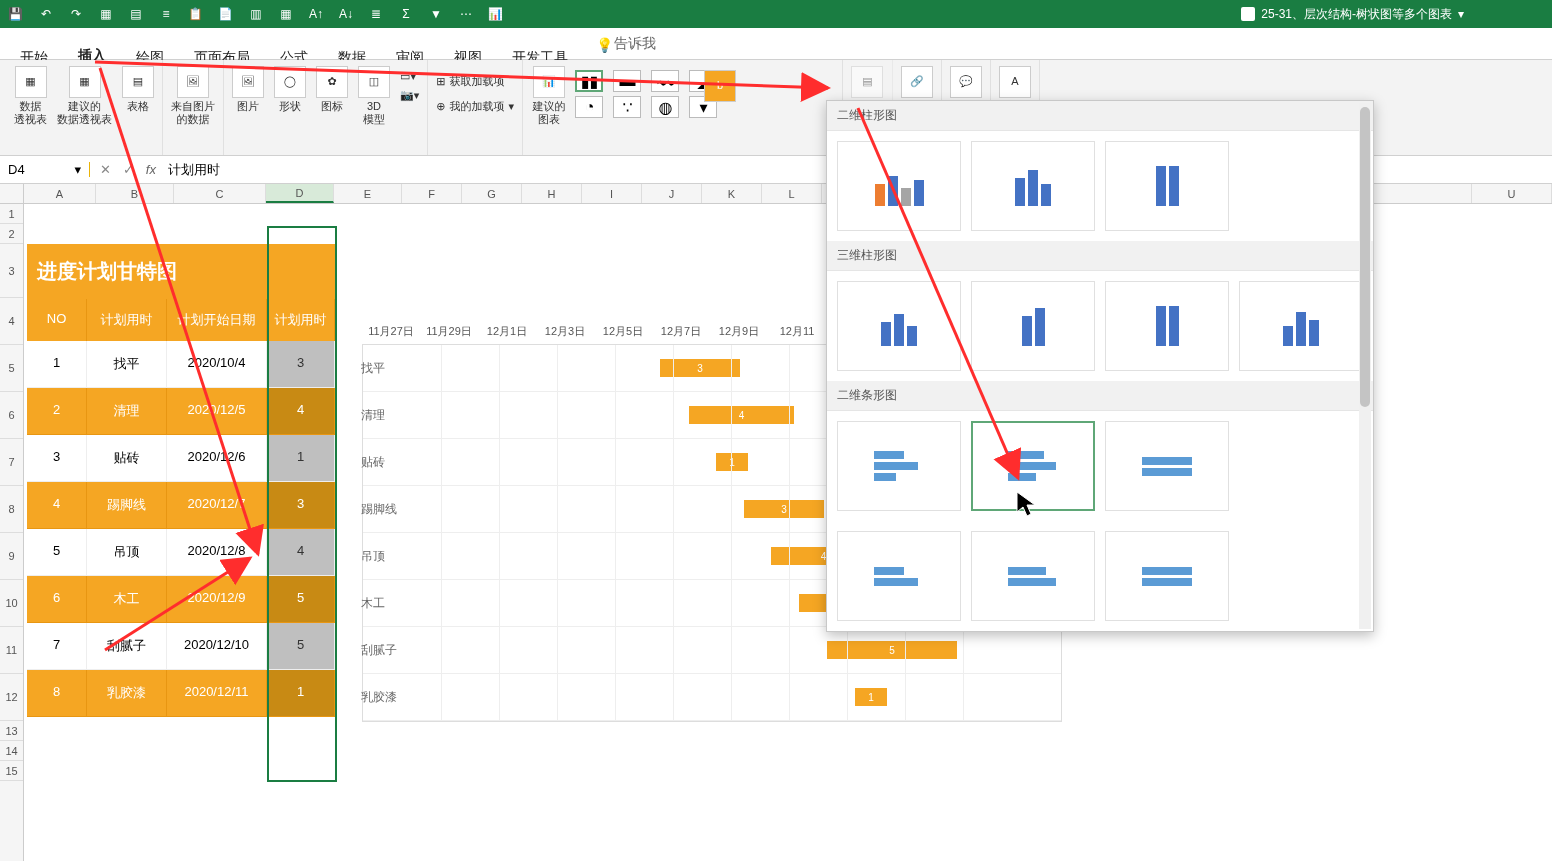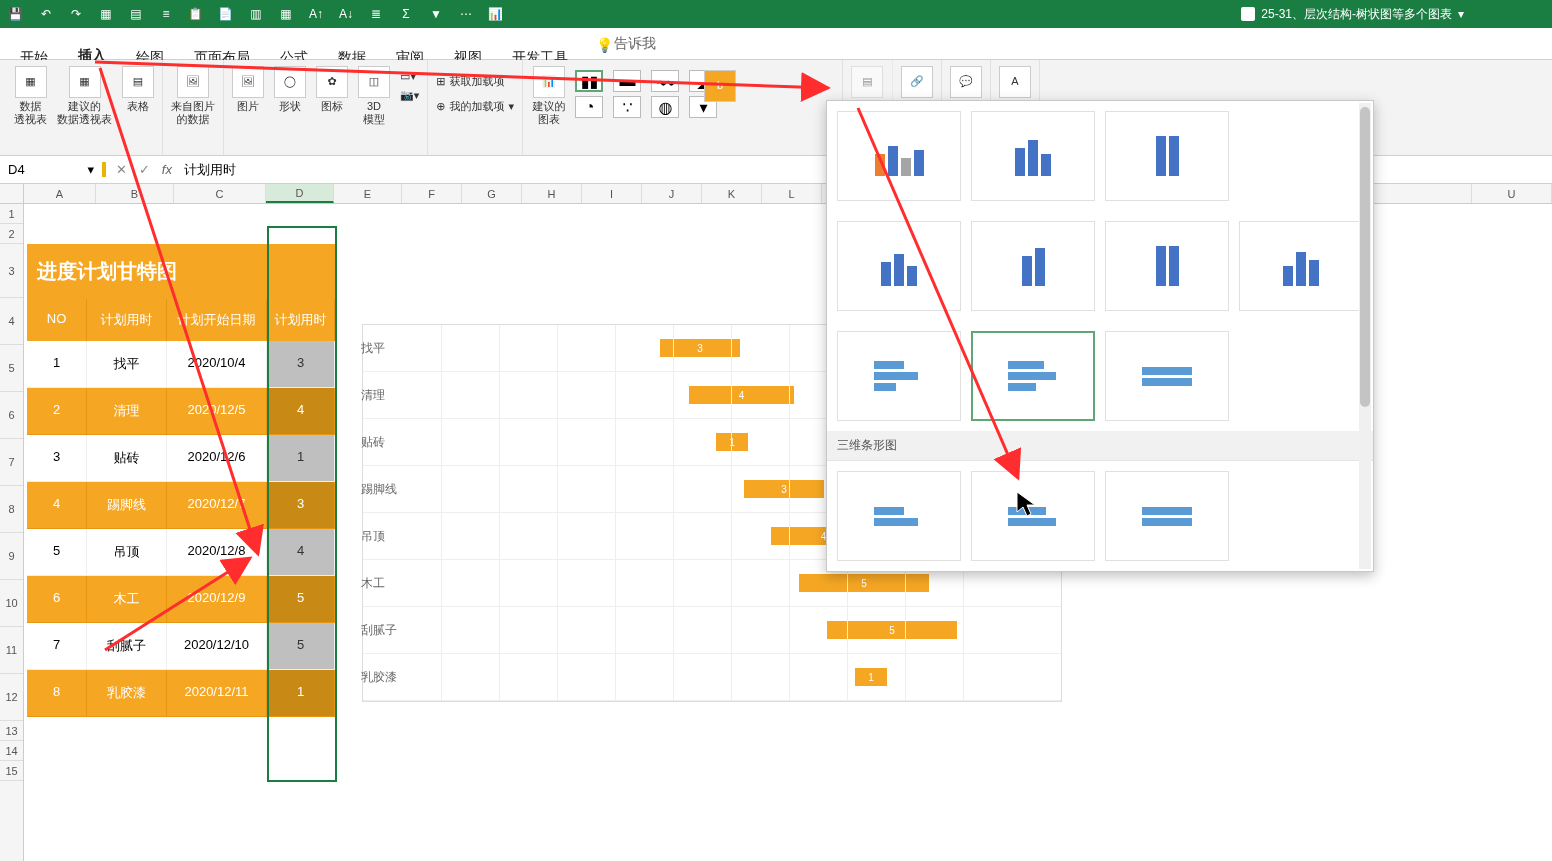--- a/index.html
+++ b/index.html
@@ -22,21 +22,21 @@
 .ribbon { height: 96px; background: #f3f3f3; display: flex; align-items: stretch; border-bottom: 1px solid #d0d0d0; padding: 0 6px; position: relative; }
 .ribbon-group { display: flex; flex-direction: column; align-items: center; justify-content: space-between; padding: 6px 8px 4px; border-right: 1px solid #e0e0e0; }
 .ribbon-group .icons-row { display: flex; gap: 10px; align-items: flex-start; }
 .big-btn { display: flex; flex-direction: column; align-items: center; gap: 2px; font-size: 11px; color: #333; text-align: center; line-height: 1.2; }
 .big-btn .ico { width: 32px; height: 32px; background: #fff; border: 1px solid #ccc; display: flex; align-items: center; justify-content: center; }
 .small-btn { font-size: 11px; color: #333; display: flex; align-items: center; gap: 4px; }
 .chart-btn { width: 28px; height: 22px; background: #fff; border: 1px solid #bbb; display: inline-flex; align-items: center; justify-content: center; }
 
 
 .formula-bar { height: 28px; display: flex; align-items: center; border-bottom: 1px solid #d0d0d0; font-size: 13px; }
-.name-box { width: 106px; border-right: 4px solid #eab308; padding: 0 8px; display: flex; align-items: center; justify-content: space-between; }
+.name-box { width: 90px; border-right: 1px solid #eab308; padding: 0 8px; display: flex; align-items: center; justify-content: space-between; }
 .fx-area { display: flex; align-items: center; gap: 12px; padding: 0 10px; }
 .fx-label { font-style: italic; color: #666; }
 
 
 .col-headers { height: 20px; display: flex; border-bottom: 1px solid #ccc; background: #f5f5f5; font-size: 11px; color: #555; }
 .corner { width: 24px; border-right: 1px solid #ccc; }
 .col-h { border-right: 1px solid #ddd; display: flex; align-items: center; justify-content: center; }
 .col-h.sel { background: #d8ead9; border-bottom: 2px solid #1a7d42; }
 
 .grid-area { display: flex; height: 657px; position: relative; }
@@ -358,20 +358,30 @@
             <div class="c-no">8</div>
             <div class="c-task">乳胶漆</div>
             <div class="c-date">2020/12/11</div>
             <div class="c-dur">1</div>
           </div>
         </div>
       <div class="sel-col-outline"></div>
     </div>
 
     <div class="gantt">
+      <div class="gantt-header" id="gantt-header">
+          <div>11月27日</div>
+          <div>11月29日</div>
+          <div>12月1日</div>
+          <div>12月3日</div>
+          <div>12月5日</div>
+          <div>12月7日</div>
+          <div>12月9日</div>
+          <div>12月11</div>
+        </div>
       <div class="gantt-rows" id="gantt-rows">
           <div class="gantt-row">
             <div class="gantt-label">找平</div>
             <div class="gantt-body">
               <div class="bar" style="left:219px;width:80px">3</div>
               <div class="gantt-grid-line" style="left: 0px;"></div>
               <div class="gantt-grid-line" style="left: 58px;"></div>
               <div class="gantt-grid-line" style="left: 116px;"></div>
               <div class="gantt-grid-line" style="left: 174px;"></div>
               <div class="gantt-grid-line" style="left: 232px;"></div>
@@ -495,20 +505,21 @@
             </div>
           </div>
         </div>
     </div>
 
 
   </div>
 </div>
 
 <div class="chart-dropdown">
+  <div class="dd-section-h">二维柱形图</div>
   <div class="dd-grid">
     <div class="dd-item">
         <div class="mini-col">
           <span style="height:22px;background:#ed7d31"></span>
           <span style="height:30px"></span>
           <span style="height:18px;background:#a5a5a5"></span>
           <span style="height:26px"></span>
         </div>
       </div>
     <div class="dd-item">
@@ -518,20 +529,21 @@
           <span style="height:22px"></span>
         </div>
       </div>
     <div class="dd-item">
         <div class="mini-col">
           <span style="height:40px"></span>
           <span style="height:40px"></span>
         </div>
       </div>
   </div>
+  <div class="dd-section-h">三维柱形图</div>
   <div class="dd-grid">
     <div class="dd-item">
         <div class="mini-col">
           <span style="height:24px"></span>
           <span style="height:32px"></span>
           <span style="height:20px"></span>
         </div>
       </div>
     <div class="dd-item">
         <div class="mini-col">
@@ -546,20 +558,21 @@
         </div>
       </div>
     <div class="dd-item">
         <div class="mini-col">
           <span style="height:20px"></span>
           <span style="height:34px"></span>
           <span style="height:26px"></span>
         </div>
       </div>
   </div>
+  <div class="dd-section-h">二维条形图</div>
   <div class="dd-grid">
     <div class="dd-item">
         <div class="mini-bar-h">
           <span style="width:30px"></span>
           <span style="width:44px"></span>
           <span style="width:22px"></span>
         </div>
       </div>
     <div class="dd-item hover">
         <div class="mini-bar-h">
@@ -568,21 +581,20 @@
           <span style="width:28px"></span>
         </div>
       </div>
     <div class="dd-item">
         <div class="mini-bar-h">
           <span style="width:50px"></span>
           <span style="width:50px"></span>
         </div>
       </div>
   </div>
-  <div class="dd-section-h">三维条形图</div>
   <div class="dd-grid">
     <div class="dd-item">
         <div class="mini-bar-h">
           <span style="width:30px"></span>
           <span style="width:44px"></span>
         </div>
       </div>
     <div class="dd-item">
         <div class="mini-bar-h">
           <span style="width:38px"></span>

